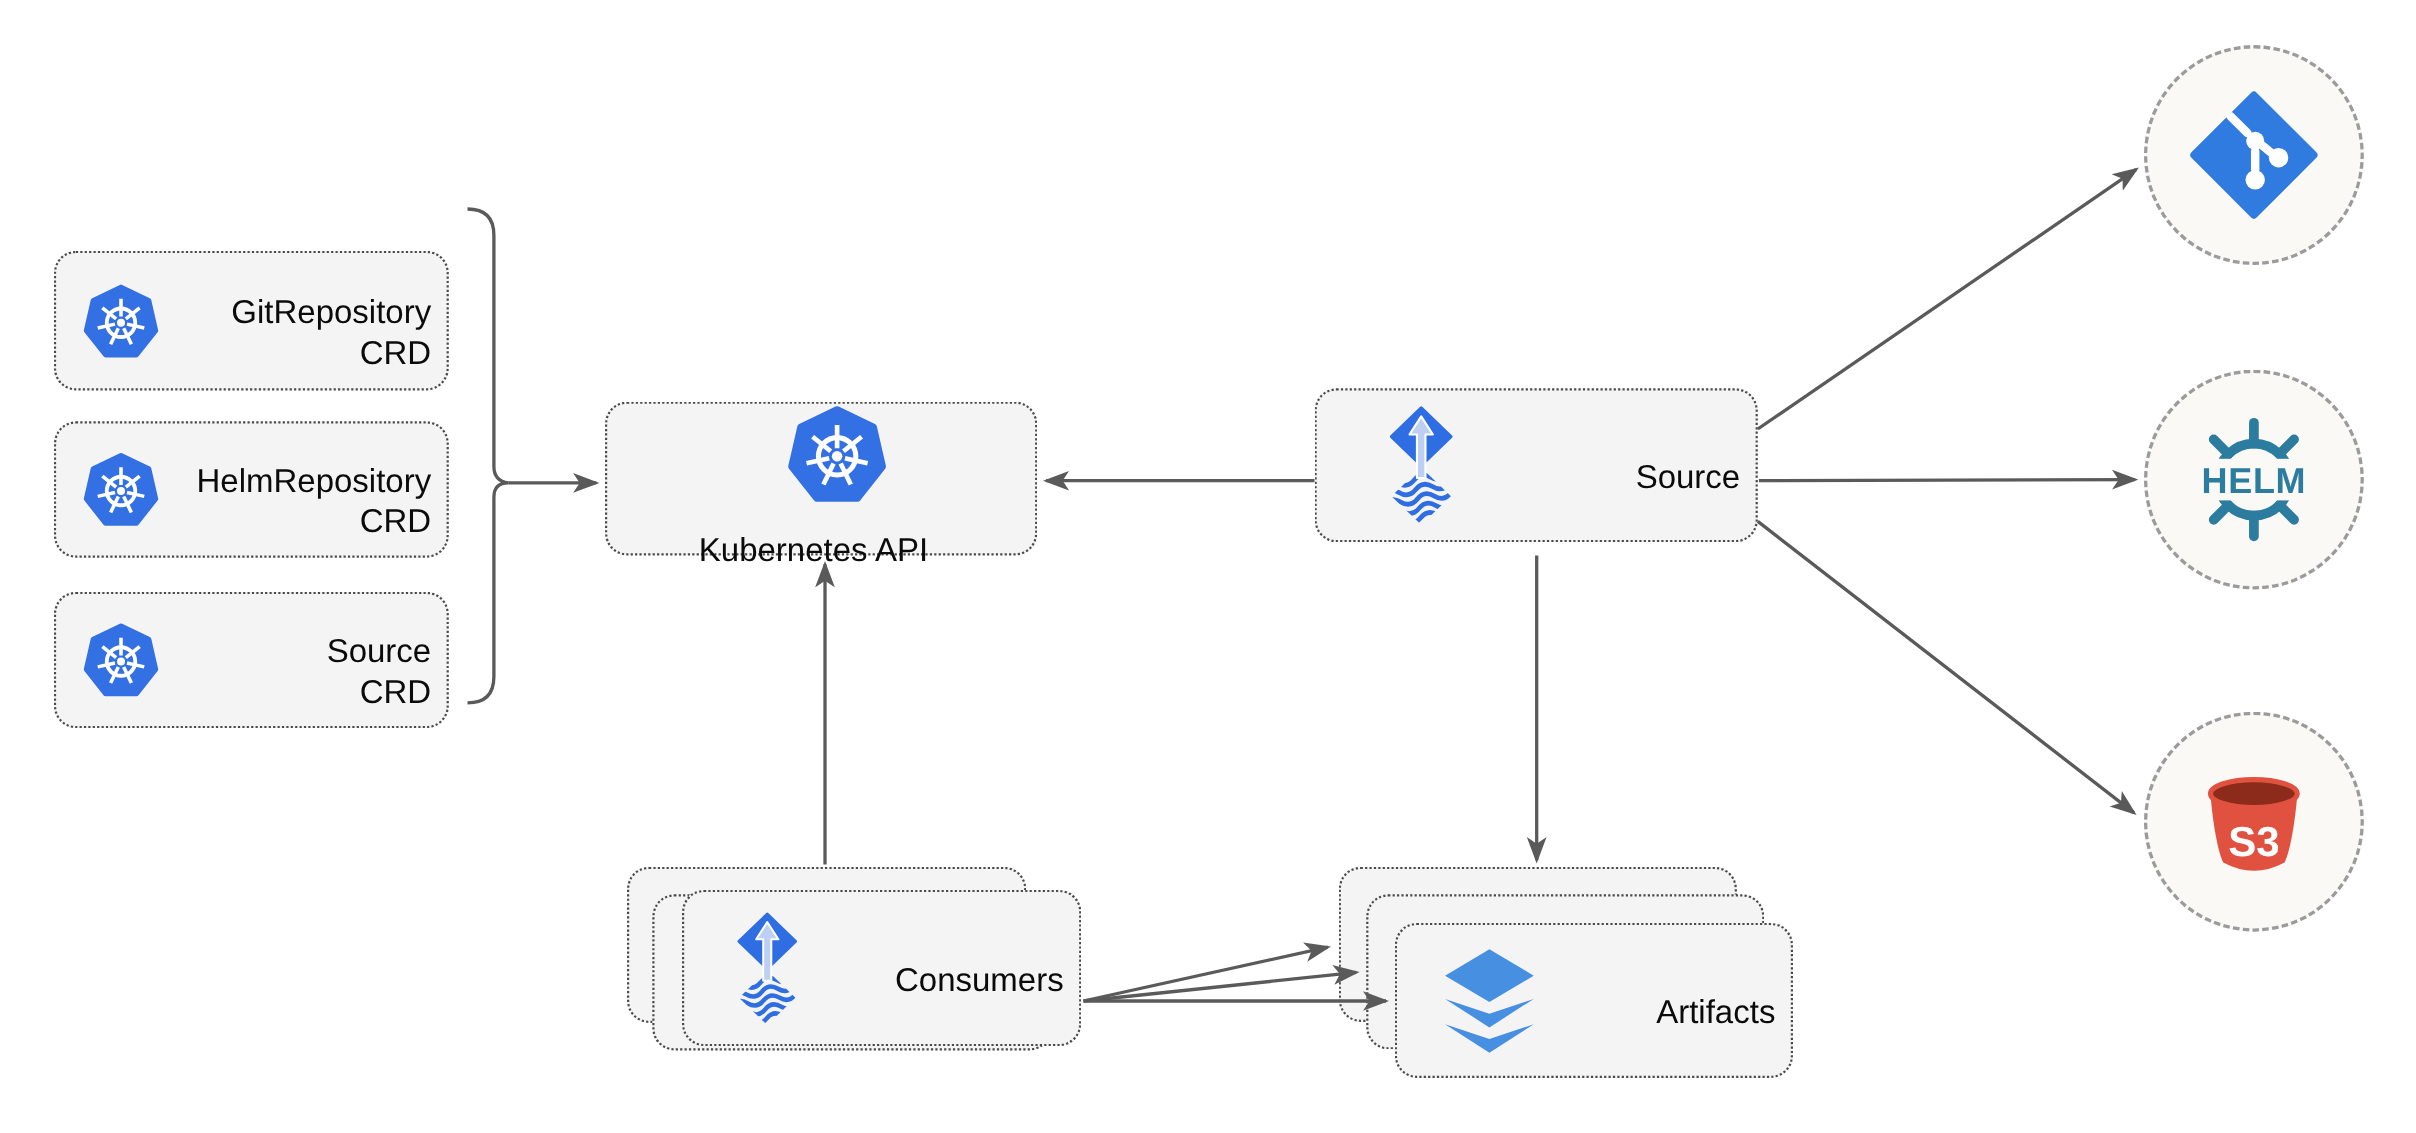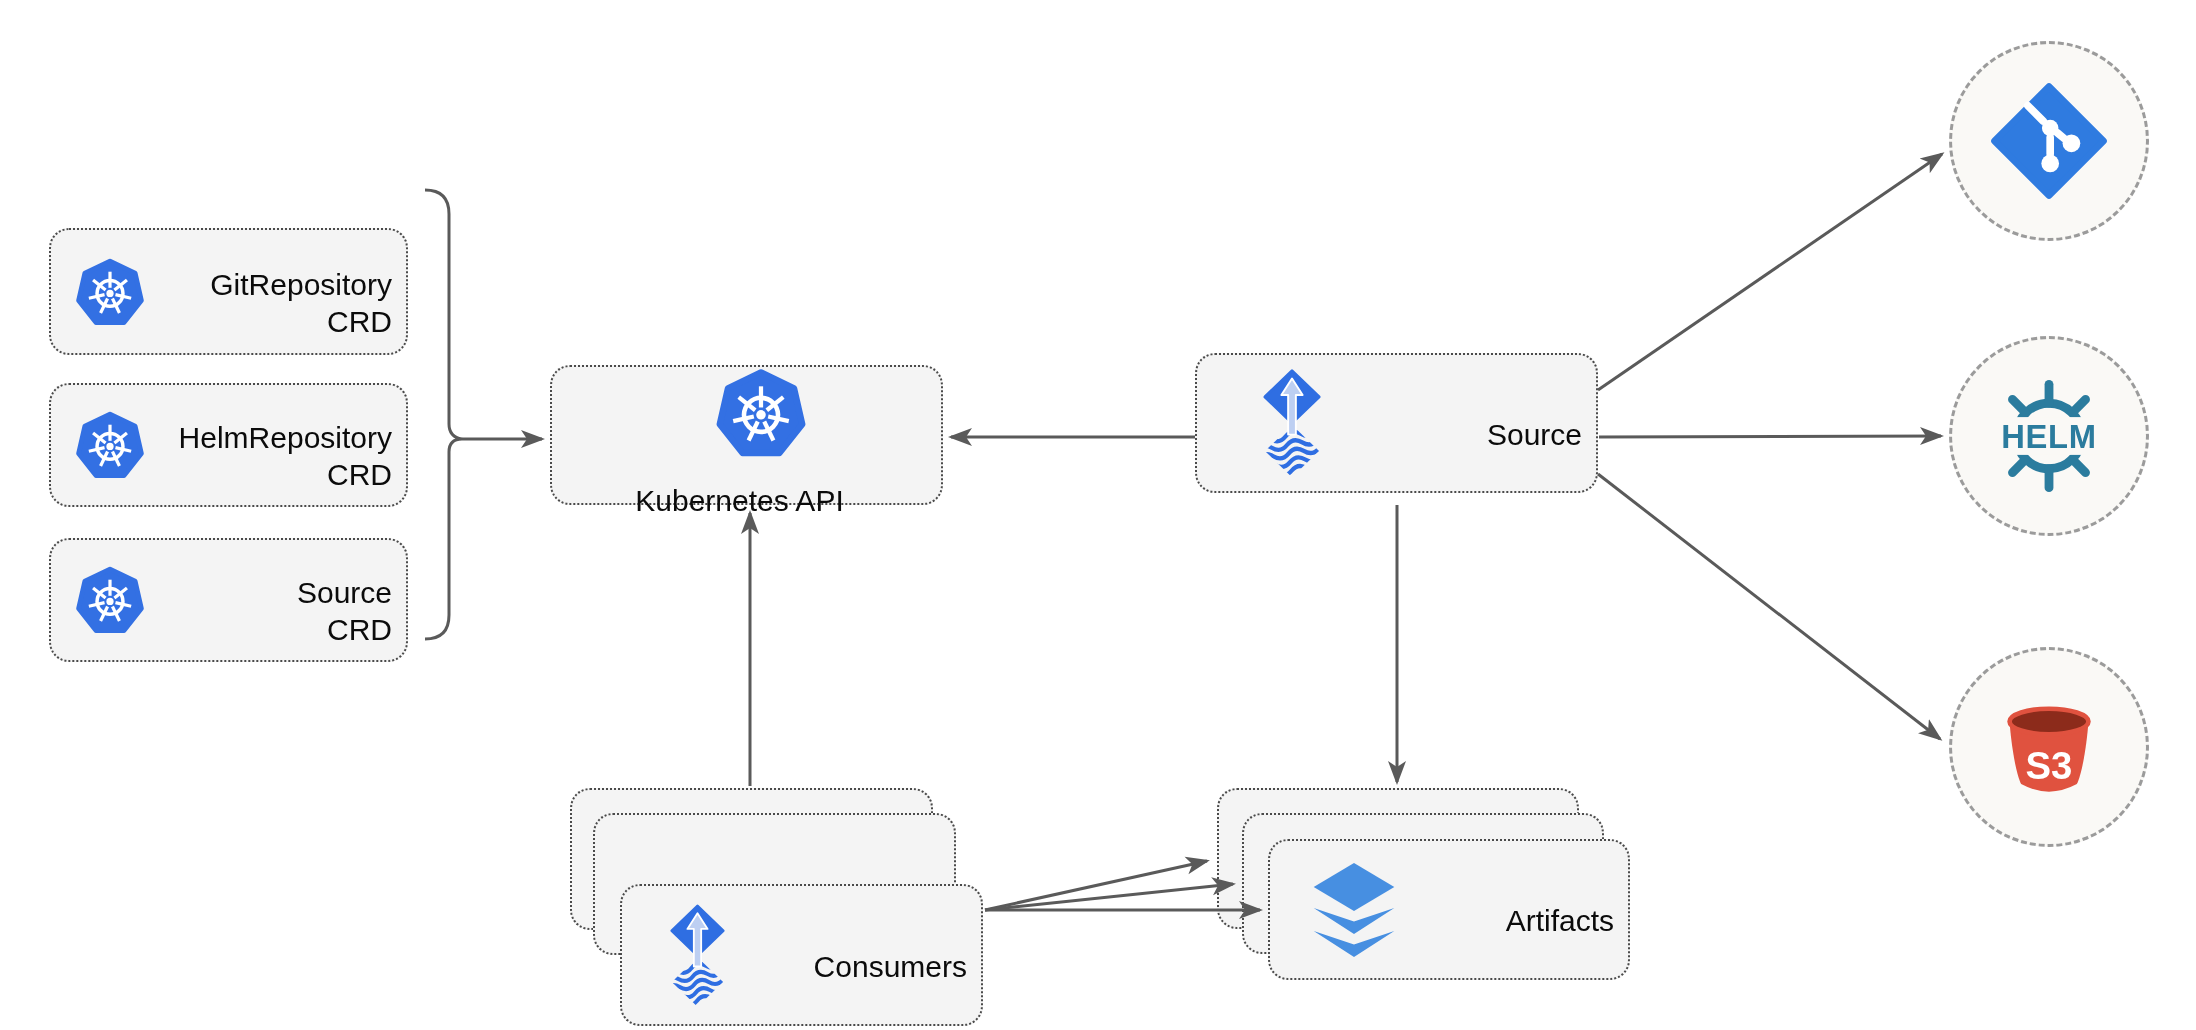--- a/index.html
+++ b/index.html
@@ -168,21 +168,21 @@
           <use href="#sym-flux"></use>
         </svg>
     </span>
     <span class="txt">
       <span class="l1">Source</span>
     </span>
   </div>
 
   <div class="stackback" style="left:570px;top:788px;width:363px;height:142px;"></div>
   <div class="stackback" style="left:593px;top:813px;width:363px;height:142px;"></div>
-  <div class="node" style="left:620px;top:884px;width:363px;height:142px;gap:44px;">
+  <div class="node" style="left:620px;top:809px;width:363px;height:142px;gap:44px;">
     <span class="icon" style="width:55px;height:105px;margin-left:48px;">
       <svg width="55" height="105">
           <use href="#sym-flux"></use>
         </svg>
     </span>
     <span class="txt">Consumers</span>
   </div>
 
   <div class="stackback" style="left:1217px;top:788px;width:362px;height:141px;"></div>
   <div class="stackback" style="left:1242px;top:813px;width:362px;height:141px;"></div>

